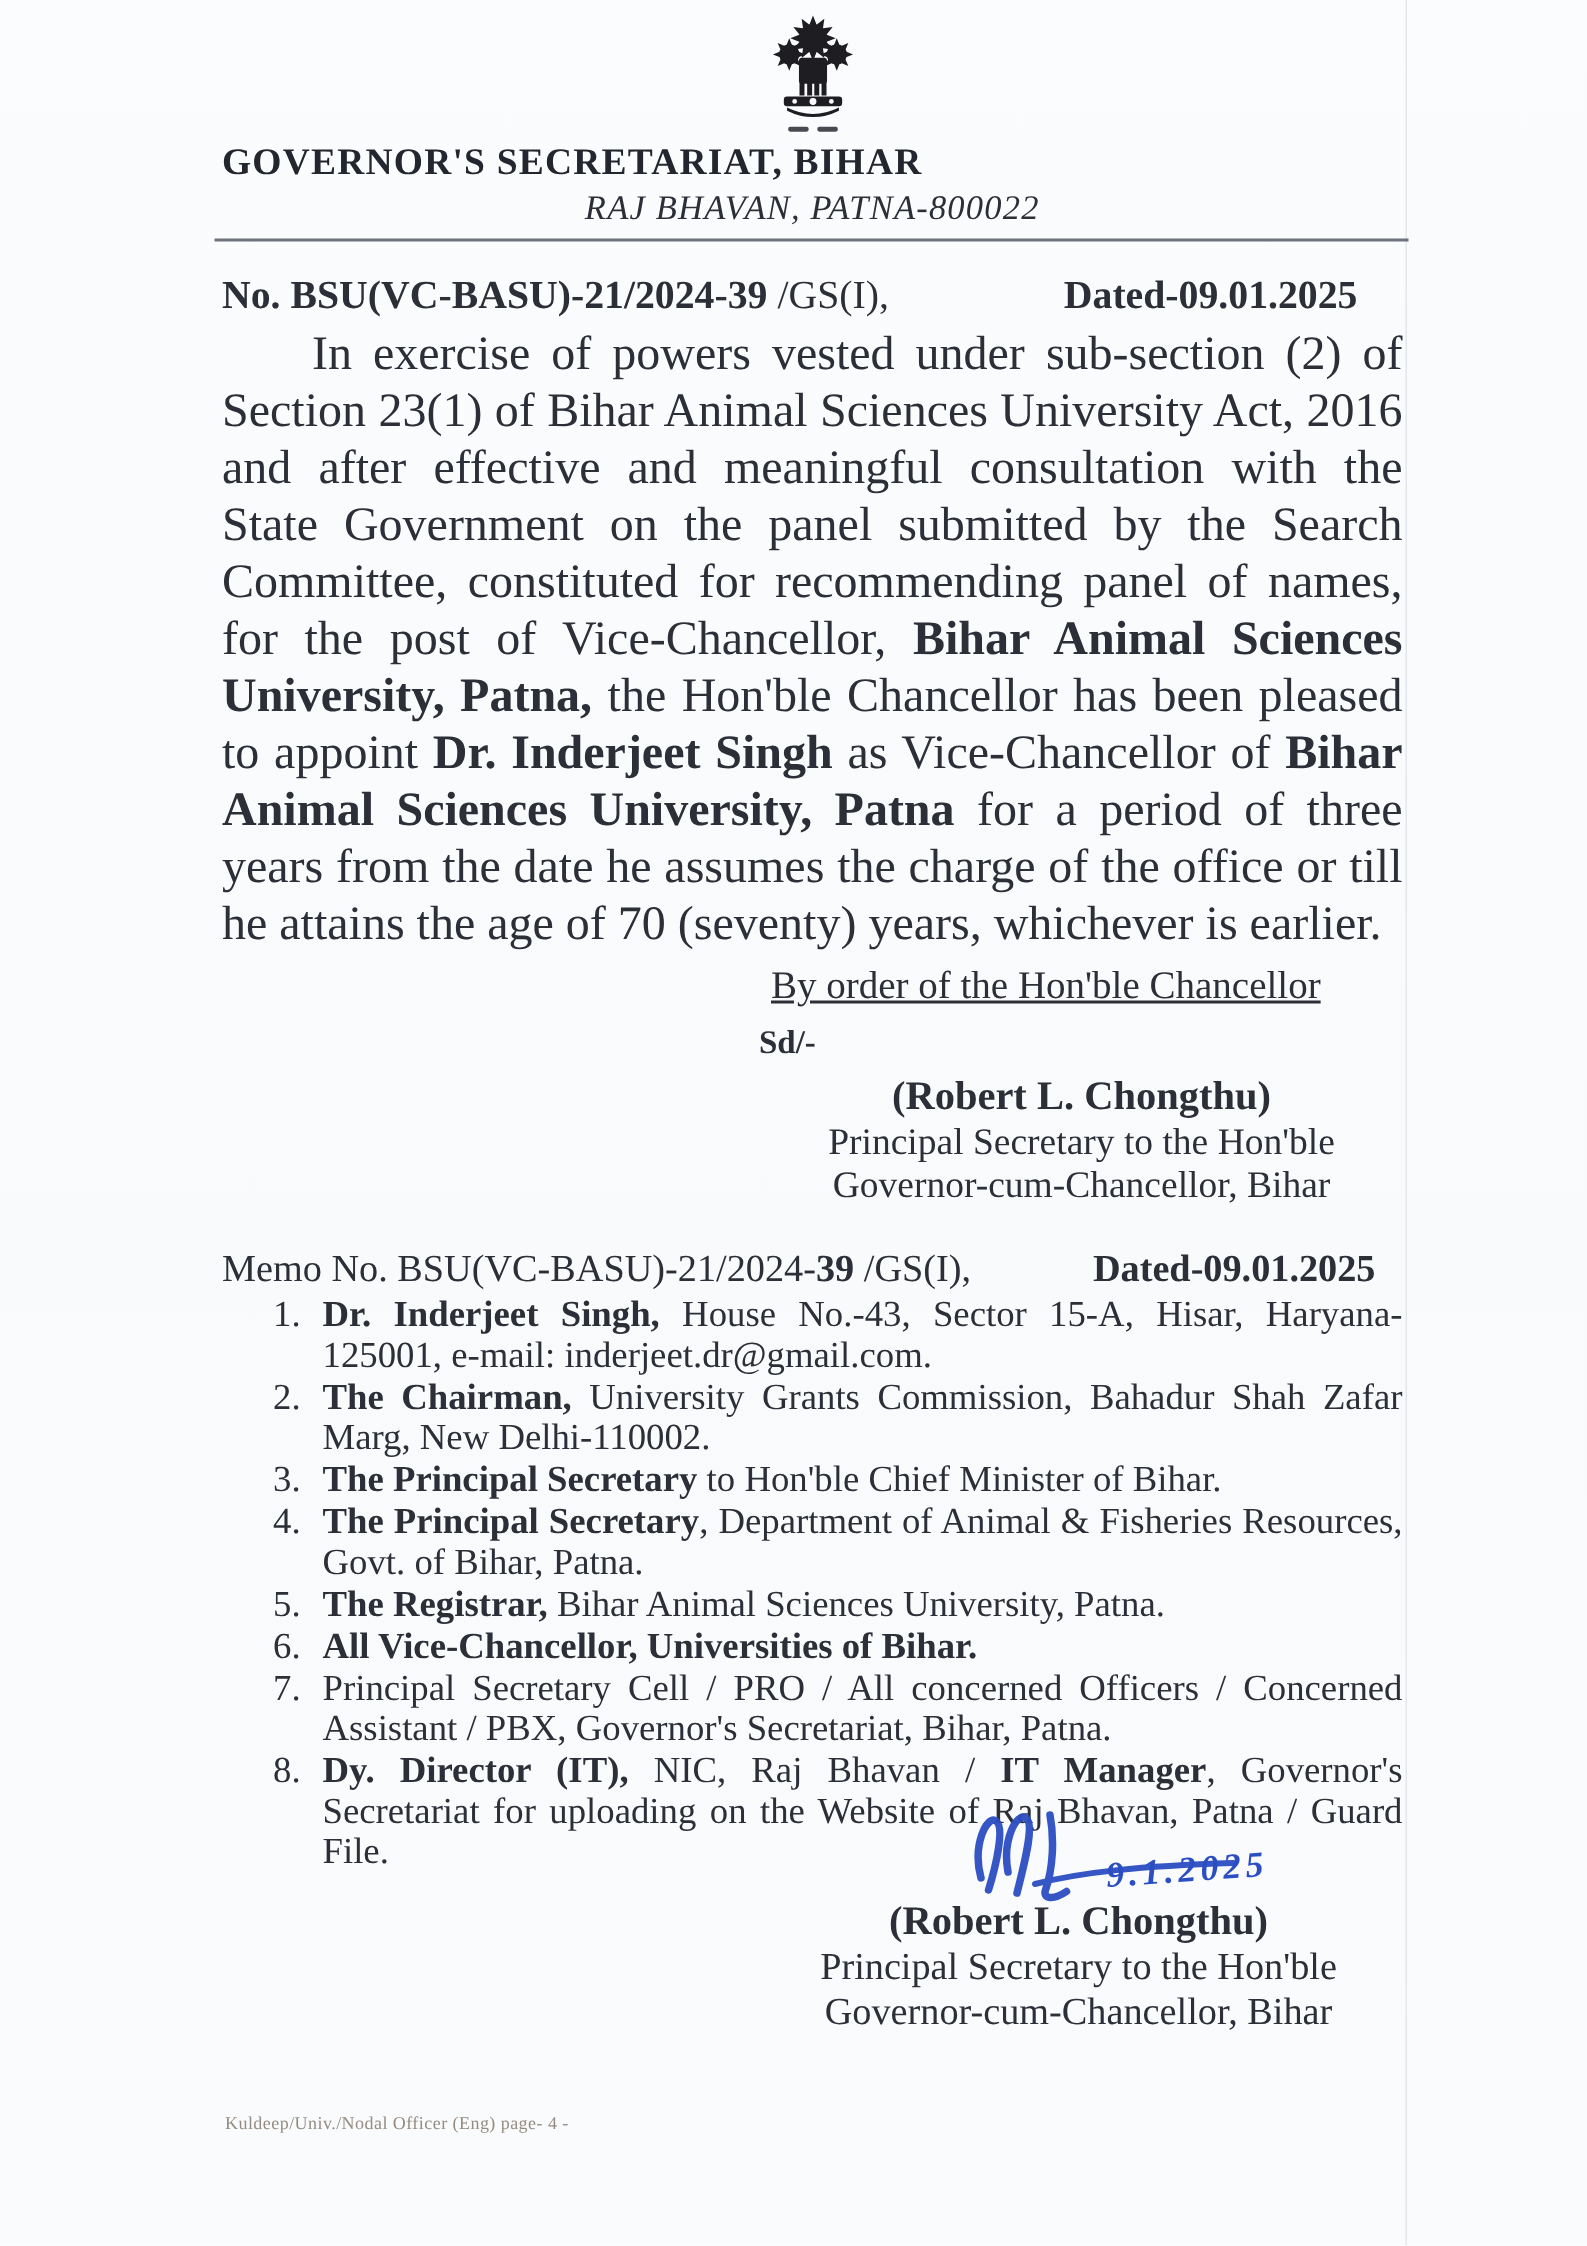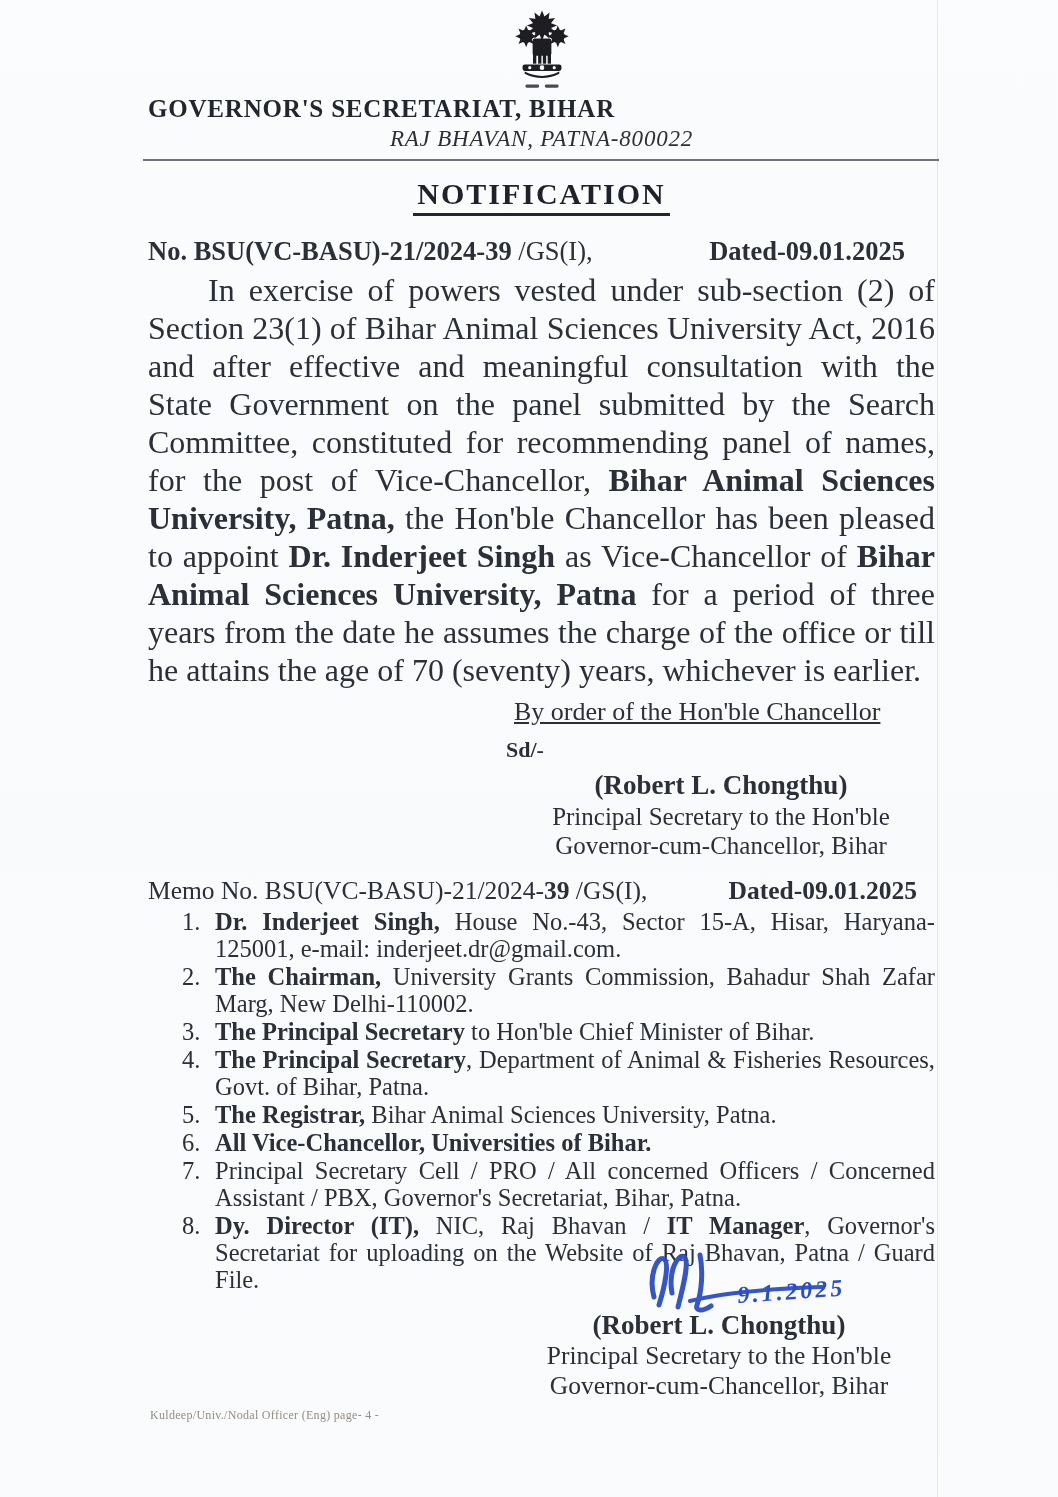--- a/index.html
+++ b/index.html
@@ -35,21 +35,21 @@
 
   .bodypara { margin-top:4px; font-size:32px; line-height:38px; text-align:justify; text-indent:60px; }
   .b { font-weight:bold; }
 
   .byorder { margin-top:8px; margin-left:366px; font-size:26px;text-decoration:underline; }
   .sd      { margin-top:10px; margin-left:358px; width:432px; text-align:left; font-weight:bold; font-size:22px; }
 
   .sigblock { margin-top:6px; margin-left:352px; width:442px; text-align:center; font-size:25px; line-height:29px; }
   .sigblock .name { font-size:27px; font-weight:bold; line-height:33px; }
 
-  .memoline { display:flex; margin-top:16px; font-size:25.5px; }
+  .memoline { display:flex; margin-top:26px; font-size:25.5px; }
   .memoline .mleft { flex:1; }
   .memoline .dated { margin-right:18px; }
   .copyline { margin-top:1px; font-size:25.5px; }
 
   .list { margin-top:2px; }
   .li { display:flex; font-size:24.5px; line-height:27px; margin-top:1px; }
   .li .num { flex:none; width:33px; margin-left:34px; }
   .li .litext { flex:1; text-align:justify; }
 
   .sig-anchor { position:relative; height:0; }
@@ -135,23 +135,20 @@
         <rect x="27" y="106" width="19" height="4.5" rx="2"></rect>
         <rect x="54" y="106" width="19" height="4.5" rx="2"></rect>
       </g>
     </svg>
 
     <div class="org">GOVERNOR'S SECRETARIAT, BIHAR</div>
     <div class="addr">RAJ BHAVAN, PATNA-800022</div>
 
     <div class="rule"></div>
 
-    <div class="title-row">
-      <span>NOTIFICATION</span>
-    </div>
 
     <div class="refline">
       <span class="rno"><span class="b">No. BSU(VC-BASU)-21/2024-39</span><span> /GS(I),</span></span>
       <span class="dated">Dated-09.01.2025</span>
     </div>
 
     <div class="bodypara"><span>In exercise of powers vested under sub-section (2) of Section 23(1) of Bihar Animal Sciences University Act, 2016 and after effective and meaningful consultation with the State Government on the panel submitted by the Search Committee, constituted for recommending panel of names, for the post of Vice-Chancellor, </span><span class="b">Bihar Animal Sciences University, Patna,</span><span> the Hon'ble Chancellor has been pleased to appoint </span><span class="b">Dr. Inderjeet Singh</span><span> as Vice-Chancellor of </span><span class="b">Bihar Animal Sciences University, Patna</span><span> for a period of three years from the date he assumes the charge of the office or till he attains the age of 70 (seventy) years, whichever is earlier.</span></div>
 
     <div class="byorder">By order of the Hon'ble Chancellor</div>
     <div class="sd">Sd/-</div>

